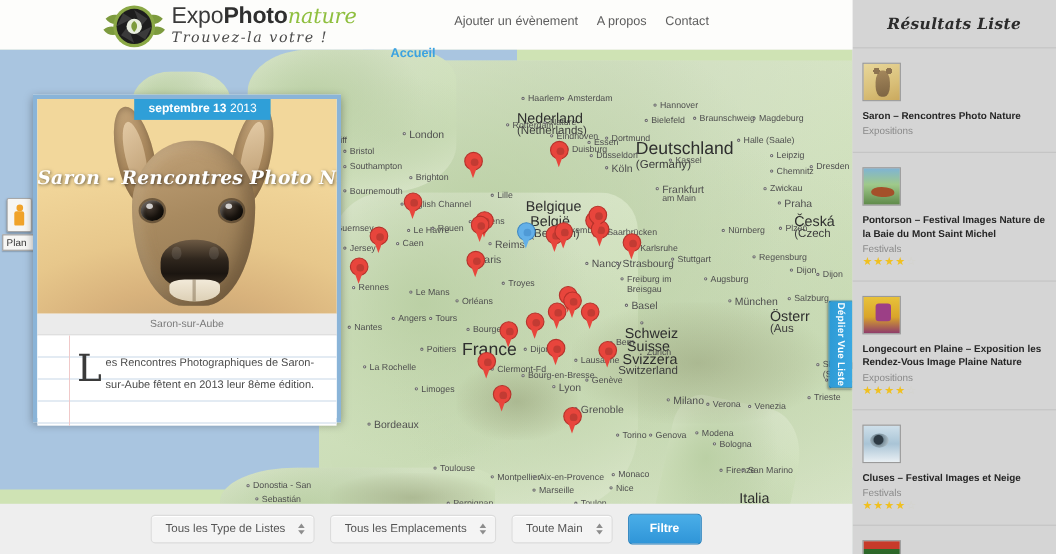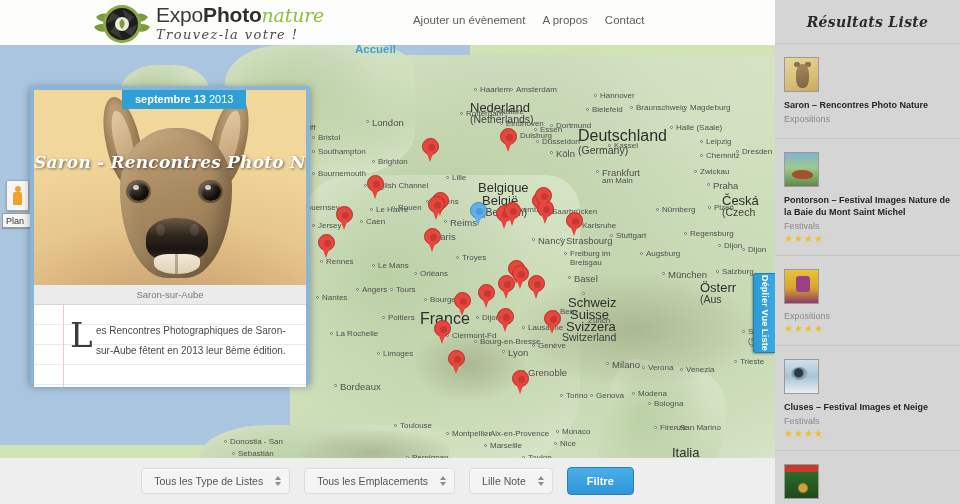--- a/index.html
+++ b/index.html
@@ -811,20 +811,21 @@
           <div class="stars">
             <span class="star on">★</span>
             <span class="star on">★</span>
             <span class="star on">★</span>
             <span class="star on">★</span>
             <span class="star">☆</span>
           </div>
         </div>
         <div class="result-item">
           <div class="thumb t3"></div>
+          <div class="result-title">Longecourt en Plaine – Exposition les Rendez-Vous Image Plaine Nature</div>
           <div class="result-cat">Expositions</div>
           <div class="stars">
             <span class="star on">★</span>
             <span class="star on">★</span>
             <span class="star on">★</span>
             <span class="star on">★</span>
             <span class="star">☆</span>
           </div>
         </div>
         <div class="result-item">
@@ -855,21 +856,21 @@
           </span>
         </div>
         <div class="select">
           <span>Tous les Emplacements</span>
           <span class="arrows">
             <i class="up"></i>
             <i class="dn"></i>
           </span>
         </div>
         <div class="select">
-          <span>Lille Note</span>
+          <span>Toute Main</span>
           <span class="arrows">
             <i class="up"></i>
             <i class="dn"></i>
           </span>
         </div>
       </div>
     <button class="filter-btn">Filtre</button>
   </div>
 
 </div>

